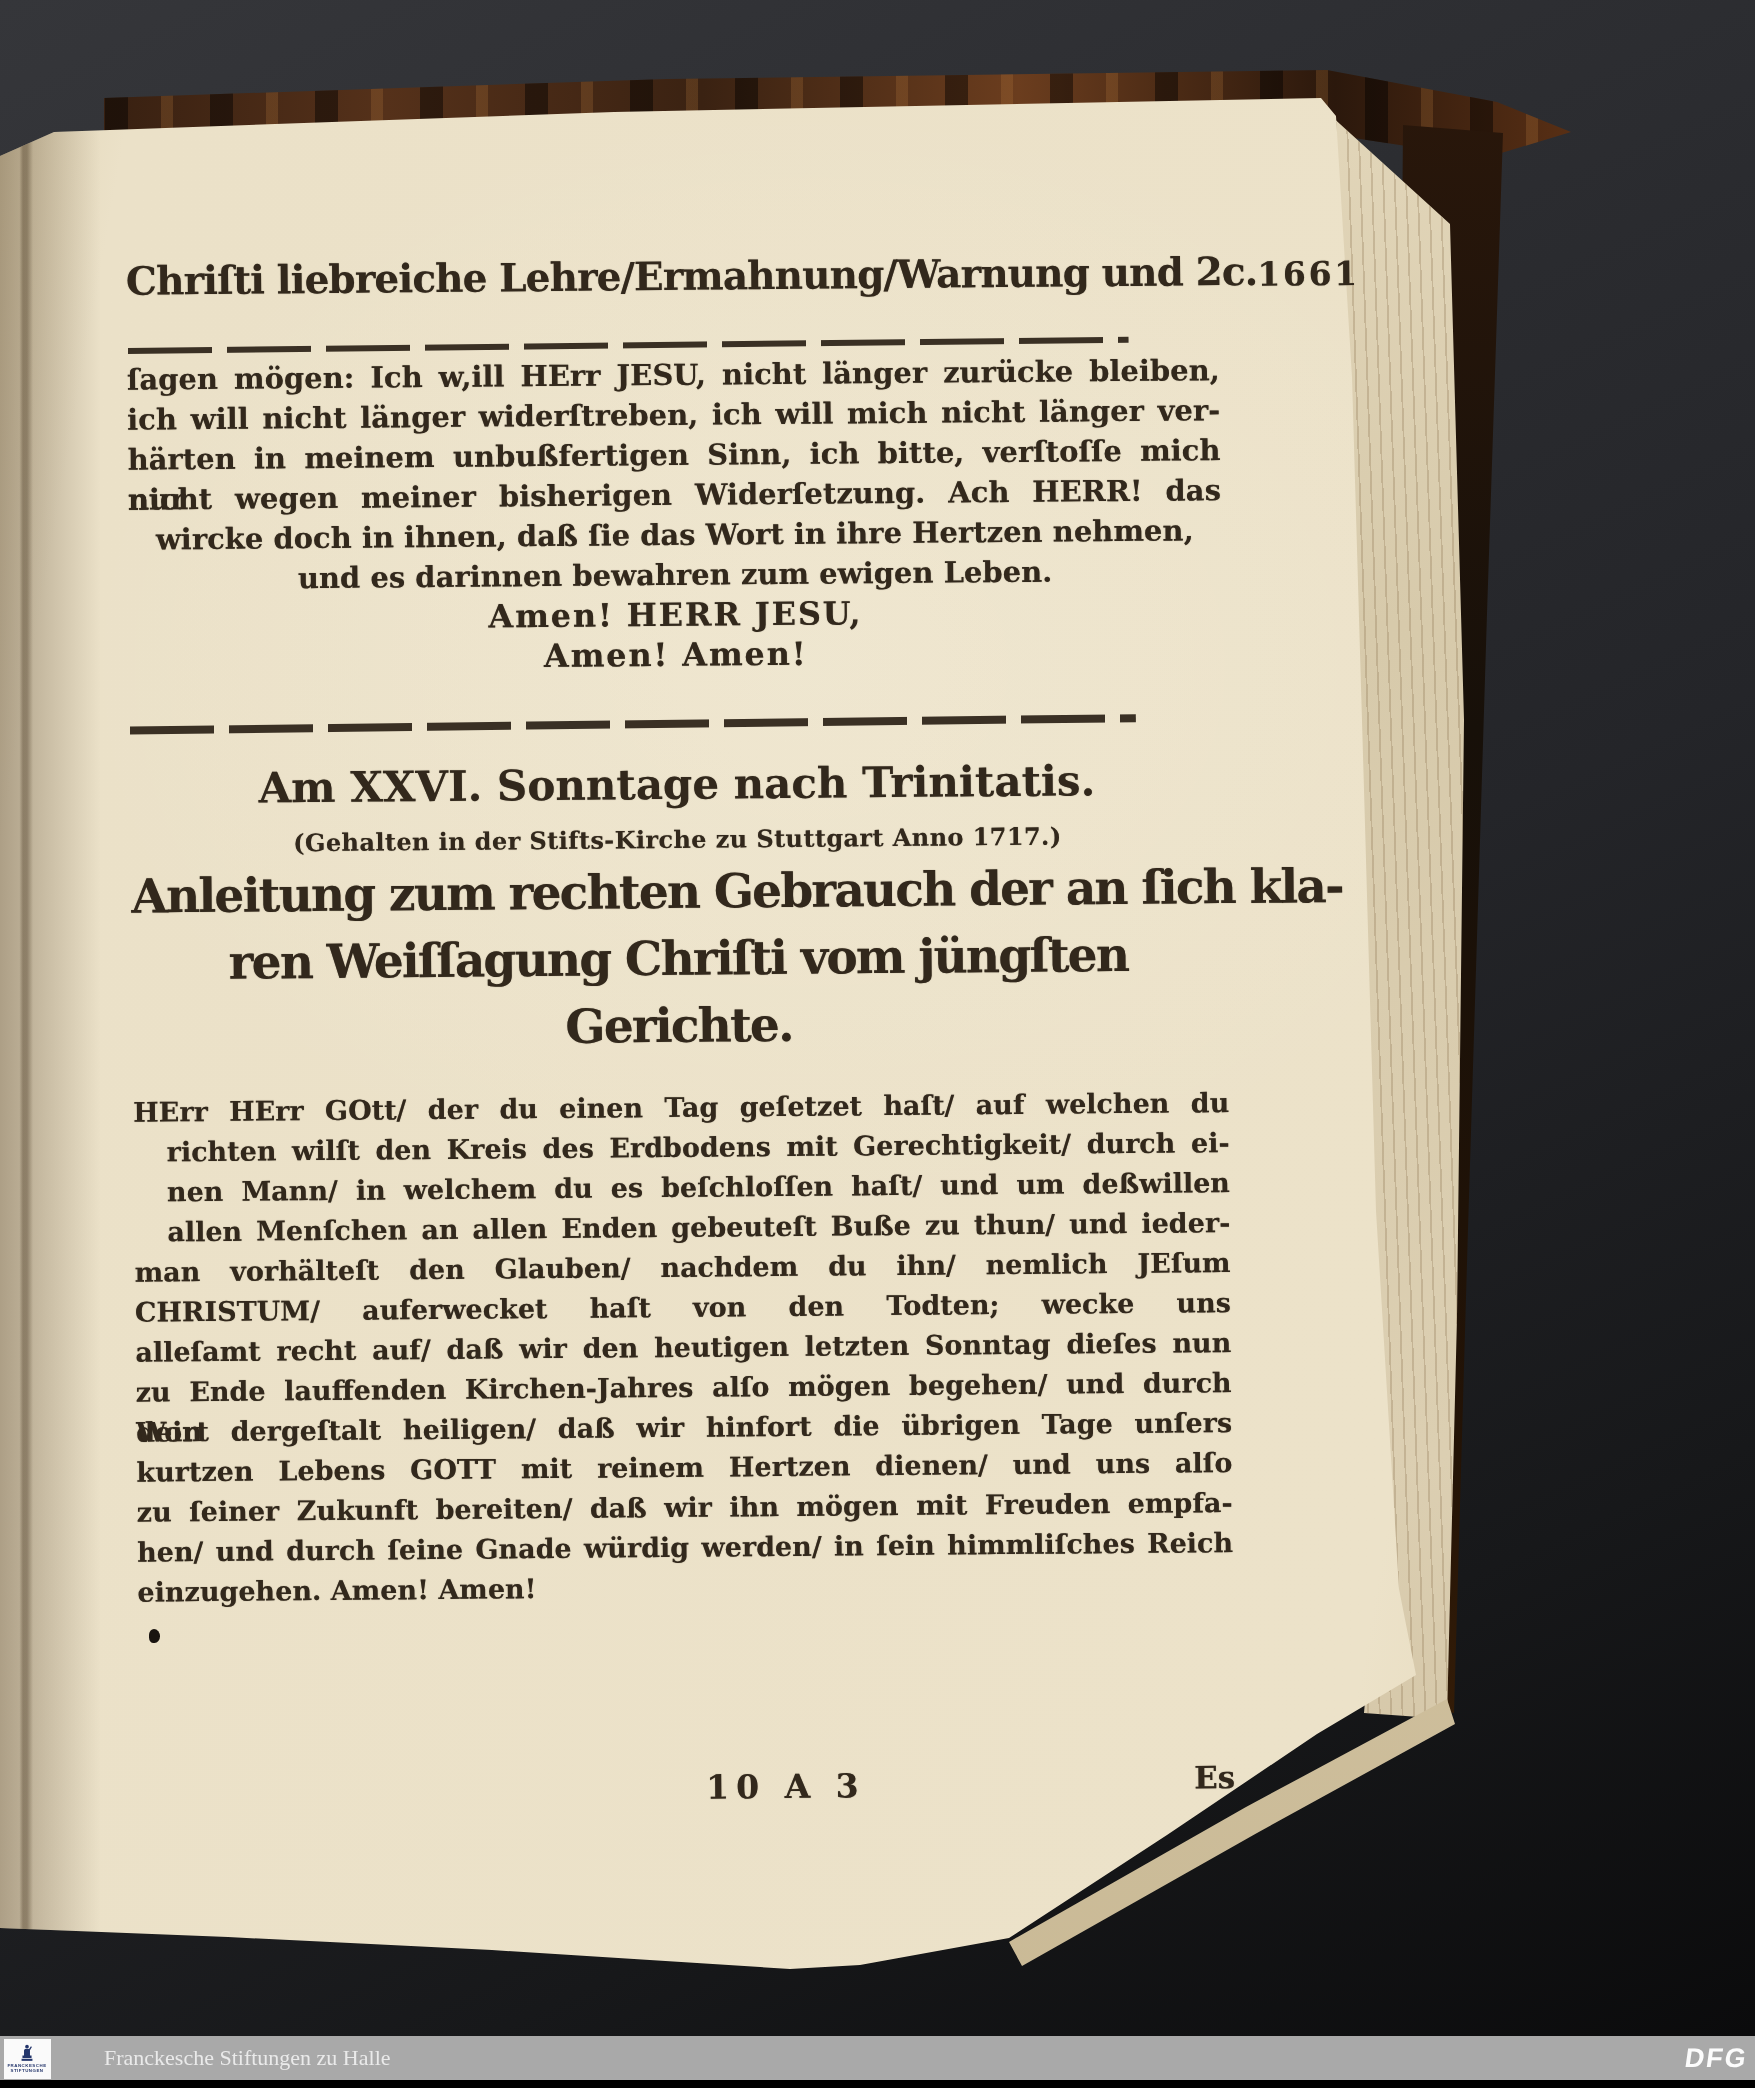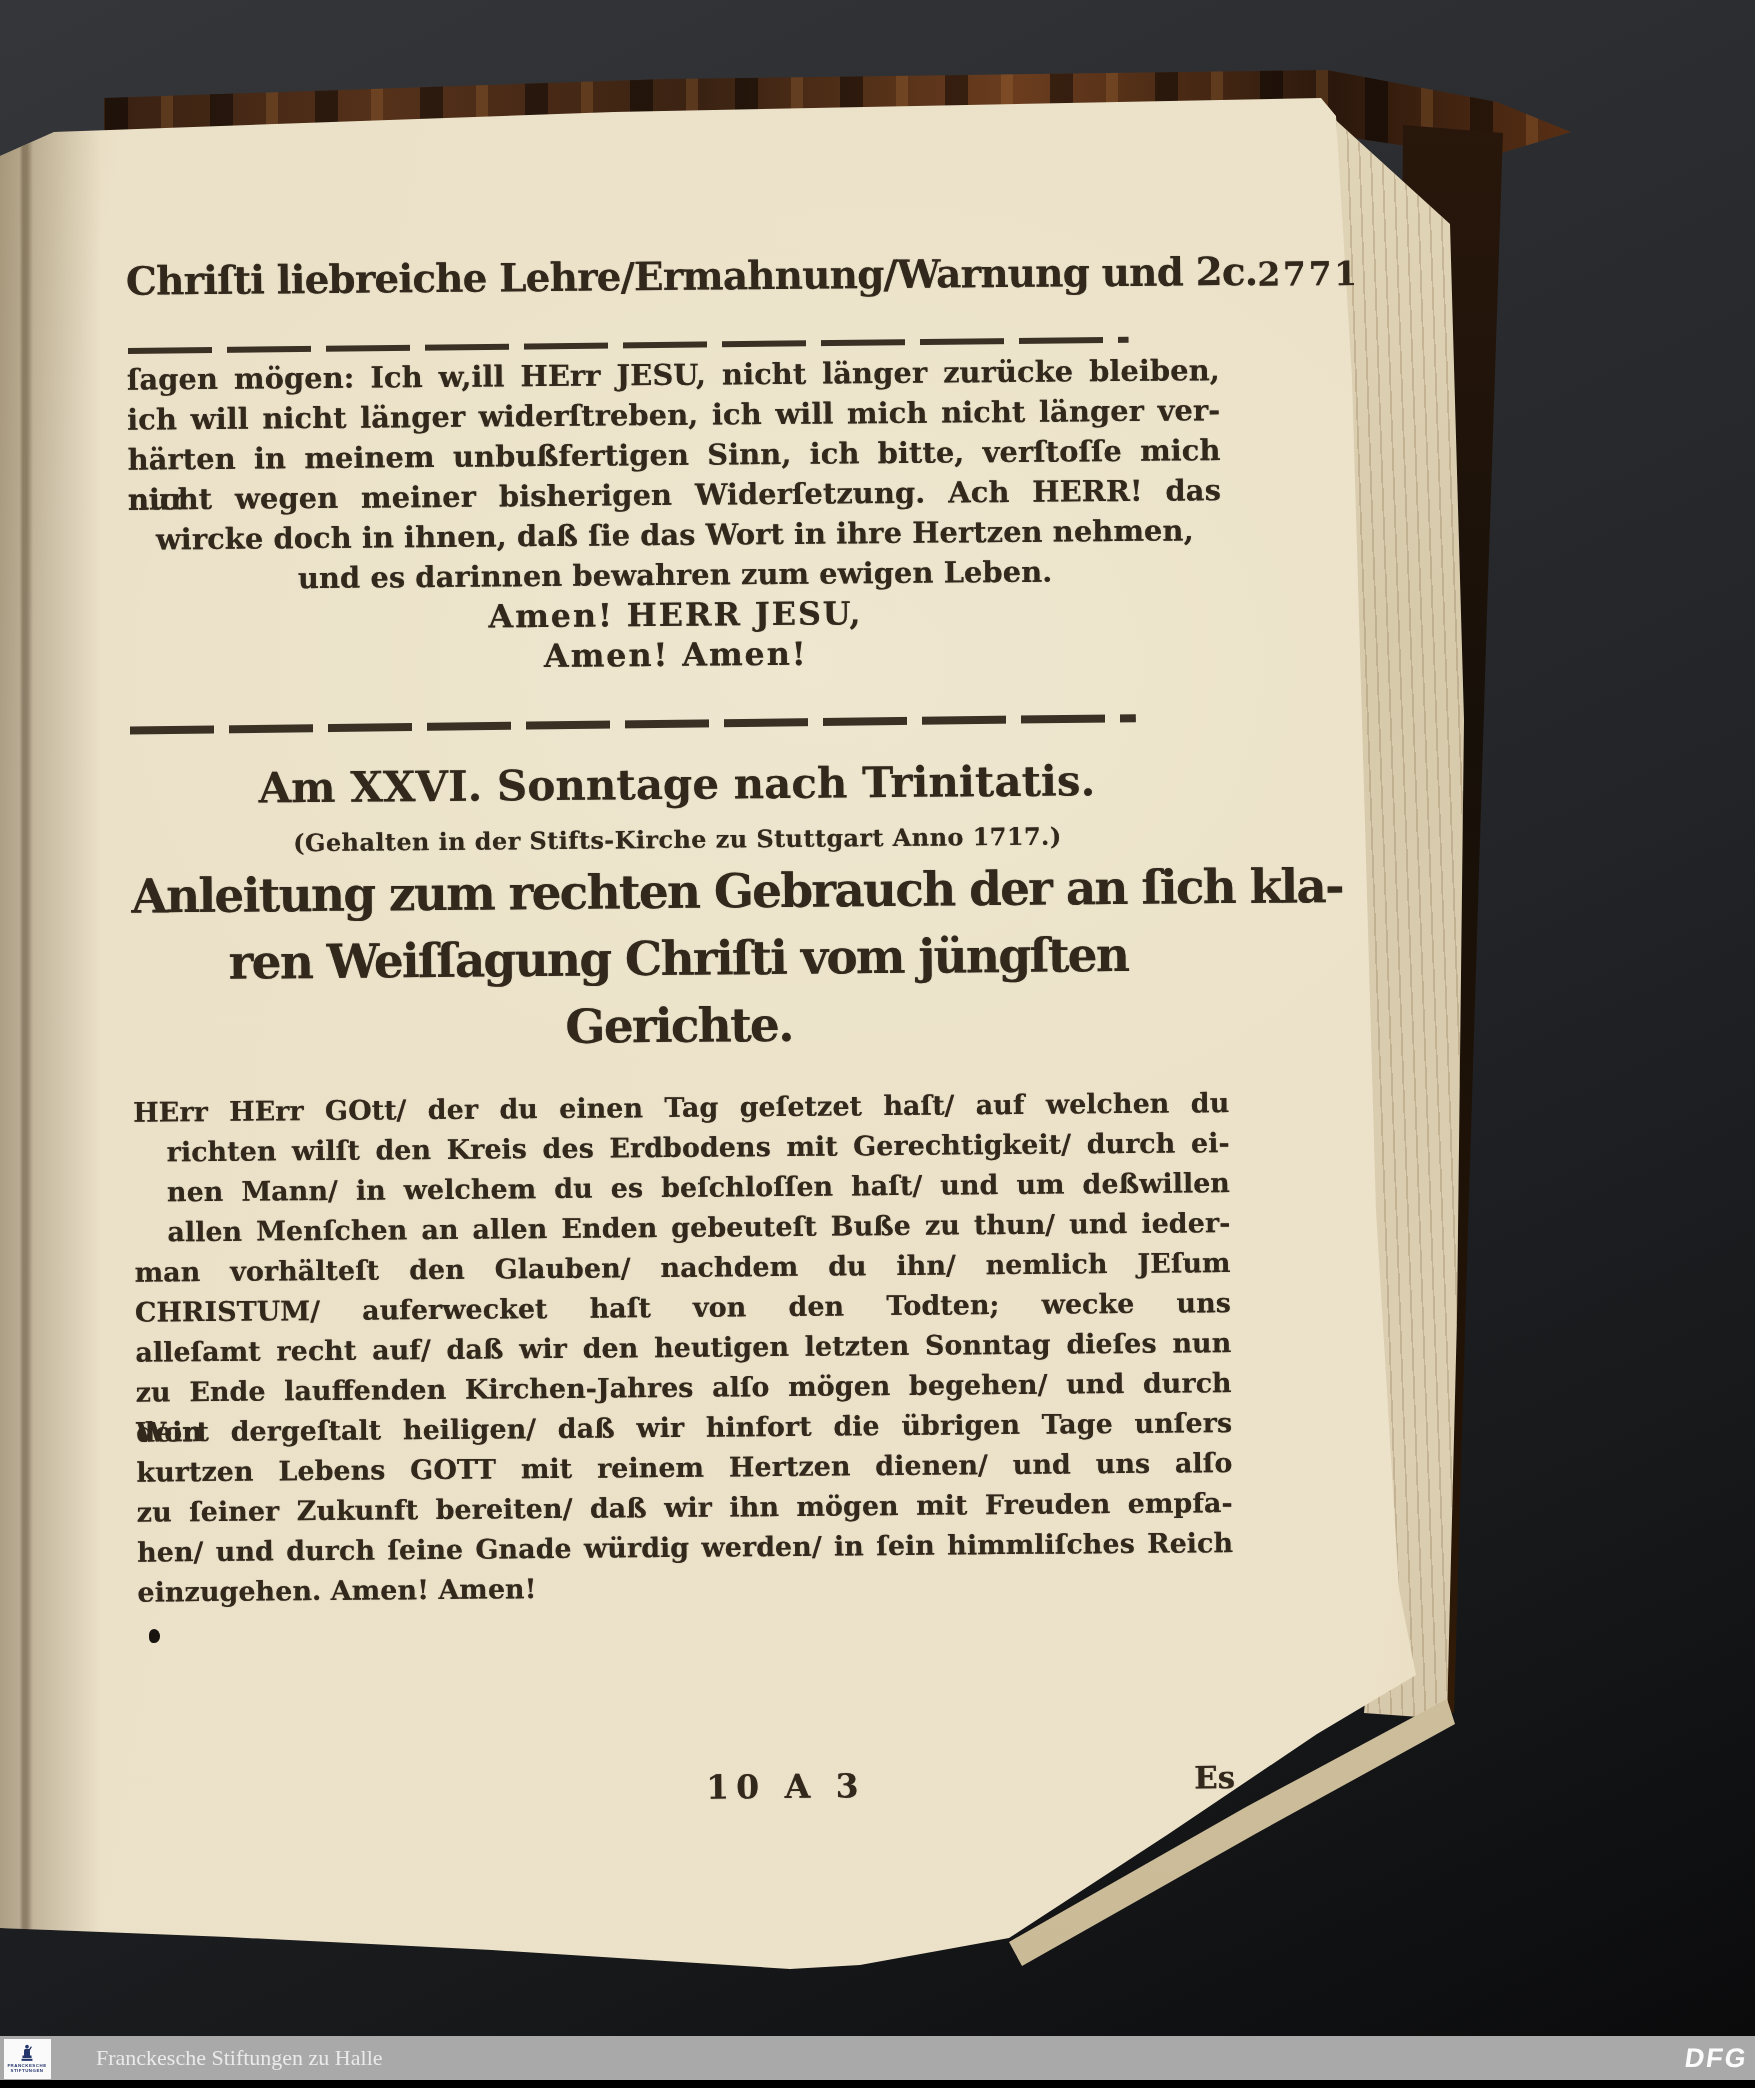--- a/index.html
+++ b/index.html
@@ -70,42 +70,42 @@
   .prayer .ind{padding-left:33px;}
   .prayer .last{text-align:left;text-align-last:left;}
   .signature{left:699px;top:1768px;font-size:33px;letter-spacing:7px;}
   .catchword{left:1187px;top:1764px;font-size:31px;}
   
   .footer-bar{position:absolute;left:0;bottom:0;width:100%;height:44px;background:#a9a9a9;z-index:6;}
   .logo-box{position:absolute;left:3.5px;top:2.6px;width:47px;height:40px;background:#fafafa;
     display:flex;flex-direction:column;align-items:center;justify-content:center;gap:0.9px;}
   .logo-text{font-family:"Liberation Sans",sans-serif;font-size:4.4px;letter-spacing:0.5px;
     color:#23356b;line-height:5.3px;text-align:center;font-weight:700;}
-  .footer-label{position:absolute;left:96px;top:0;line-height:44px;
+  .footer-label{position:absolute;left:104px;top:0;line-height:44px;
     font-family:"Liberation Serif",serif;font-size:22px;color:#eaeaea;}
   .dfg{position:absolute;right:8.8px;top:7px;font-family:"Liberation Sans",sans-serif;
     font-size:27px;font-weight:900;color:#fcfcfc;transform:skewX(-8deg);letter-spacing:1.8px;}
 </style>
 </head>
 <body>
 
 <div class="canvas">
   <div class="backdrop"></div>
   <div class="leather-top"></div>
   <div class="leather-right"></div>
   <div class="page-stack"></div>
   <div class="sheet-lip"></div>
   <div class="page"></div>
   <div class="ink-dot"></div>
 
   <div class="page-content">
 
     <div class="abs header-row">
       <span class="blackletter header-title">Chriſti liebreiche Lehre/Ermahnung/Warnung und 2c.</span>
-      <span class="blackletter header-page-number">2771</span>
+      <span class="blackletter header-page-number">1661</span>
     </div>
     <div class="abs rule rule-header"></div>
 
     <div class="abs para1 blackletter">
       <div class="ln just">ſagen mögen: Ich w,ill HErr JESU, nicht länger zurücke bleiben,</div>
       <div class="ln just">ich will nicht länger widerſtreben, ich will mich nicht länger ver-</div>
       <div class="ln just">härten in meinem unbußfertigen Sinn, ich bitte, verſtoſſe mich nur</div>
       <div class="ln just">nicht wegen meiner bisherigen Widerſetzung. Ach HERR! das</div>
       <div class="ln ctr">wircke doch in ihnen, daß ſie das Wort in ihre Hertzen nehmen,</div>
       <div class="ln ctr">und es darinnen bewahren zum ewigen Leben.</div>

